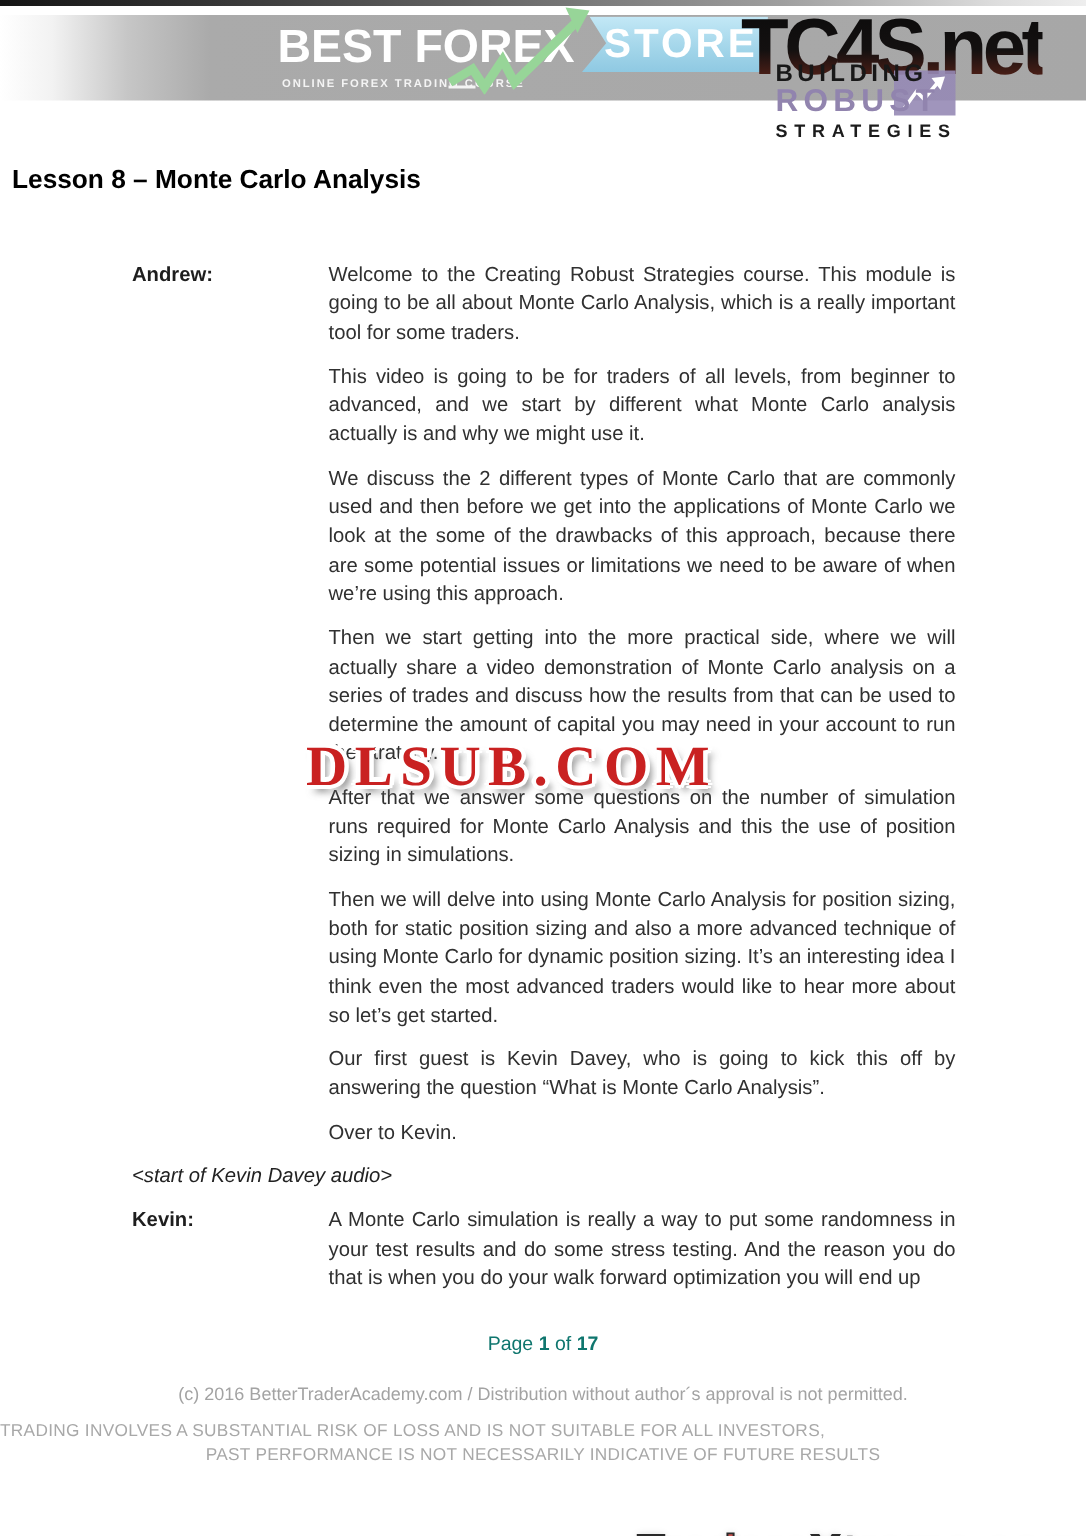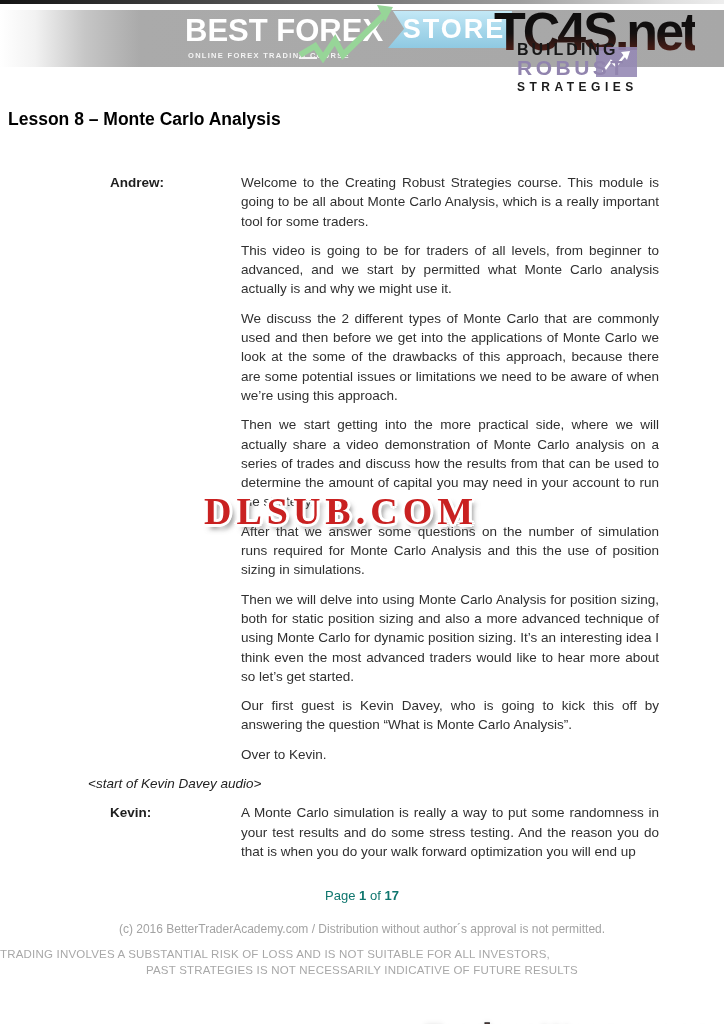--- a/index.html
+++ b/index.html
@@ -33,21 +33,21 @@
   .brand-line1{font-size:16px;font-weight:bold;color:#181818;letter-spacing:3px;line-height:16px;}
   .brand-line2{font-size:21px;font-weight:bold;color:#9184ae;letter-spacing:3.5px;line-height:20px;}
   .brand-line3{font-size:12px;font-weight:bold;color:#1c1c1c;letter-spacing:4.5px;line-height:14px;margin-top:2px;}
   .brand-icon{position:absolute;left:596px;top:47px;width:41px;height:30px;
     background:rgba(150,138,181,0.9);}
 
   
   .doc-title{position:absolute;left:8px;top:109px;width:724px;
     font-size:17.5px;font-weight:bold;color:#000000;}
   .content{position:absolute;left:88px;top:173px;width:549px;color:#303030;}
-  .row{display:flex;margin-left:22px;}
+  .row{display:flex;}
   .spk{width:131px;flex:0 0 131px;font-size:13.5px;font-weight:bold;line-height:19.3px;color:#1e1e1e;}
   .txt{width:418px;flex:0 0 418px;}
   .txt p{margin:0 0 10px 0;font-size:13.5px;line-height:19.3px;text-align:justify;}
   .stage{font-size:13.5px;font-style:italic;line-height:19.3px;margin:0 0 10px 0;color:#222;}
 
   
   .dlsub{position:absolute;left:204px;top:489px;font-family:"Liberation Serif",serif;
     font-size:38px;font-weight:900;letter-spacing:5px;color:#c92121;white-space:nowrap;
     text-shadow:-2px -2px 0 #fff,2px -2px 0 #fff,-2px 2px 0 #fff,2px 2px 0 #fff,
       0 -3px 0 #fff,0 3px 0 #fff,-3px 0 0 #fff,3px 0 0 #fff,4px 5px 5px rgba(110,110,110,0.75);}
@@ -102,21 +102,21 @@
     <div class="brand-line3">STRATEGIES</div>
   </div>
 
   <div class="doc-title">Lesson 8 – Monte Carlo Analysis</div>
 
   <div class="content">
     <div class="row">
       <div class="spk">Andrew:</div>
       <div class="txt">
         <p>Welcome to the Creating Robust Strategies course. This module is going to be all about Monte Carlo Analysis, which is a really important tool for some traders.</p>
-        <p>This video is going to be for traders of all levels, from beginner to advanced, and we start by permitted what Monte Carlo analysis actually is and why we might use it.</p>
+        <p>This video is going to be for traders of all levels, from beginner to advanced, and we start by different what Monte Carlo analysis actually is and why we might use it.</p>
         <p>We discuss the 2 different types of Monte Carlo that are commonly used and then before we get into the applications of Monte Carlo we look at the some of the drawbacks of this approach, because there are some potential issues or limitations we need to be aware of when we’re using this approach.</p>
         <p>Then we start getting into the more practical side, where we will actually share a video demonstration of Monte Carlo analysis on a series of trades and discuss how the results from that can be used to determine the amount of capital you may need in your account to run the strategy.</p>
         <p>After that we answer some questions on the number of simulation runs required for Monte Carlo Analysis and this the use of position sizing in simulations.</p>
         <p>Then we will delve into using Monte Carlo Analysis for position sizing, both for static position sizing and also a more advanced technique of using Monte Carlo for dynamic position sizing. It’s an interesting idea I think even the most advanced traders would like to hear more about so let’s get started.</p>
         <p>Our first guest is Kevin Davey, who is going to kick this off by answering the question “What is Monte Carlo Analysis”.</p>
         <p>Over to Kevin.</p>
       </div>
     </div>
 
     <div class="stage">&lt;start of Kevin Davey audio&gt;</div>
@@ -133,15 +133,15 @@
   <div class="txtreme">TradersXtreme.com</div>
 
   <div class="page-line">
     <span>Page</span>
     <b>1</b>
     <span>of</span>
     <b>17</b>
   </div>
   <div class="copyright">(c) 2016 BetterTraderAcademy.com / Distribution without author´s approval is not permitted.</div>
   <div class="disclaimer1">TRADING INVOLVES A SUBSTANTIAL RISK OF LOSS AND IS NOT SUITABLE FOR ALL INVESTORS,</div>
-  <div class="disclaimer2">PAST STRATEGIES IS NOT NECESSARILY INDICATIVE OF FUTURE RESULTS</div>
+  <div class="disclaimer2">PAST PERFORMANCE IS NOT NECESSARILY INDICATIVE OF FUTURE RESULTS</div>
 
 </div>
 
 </body></html>

